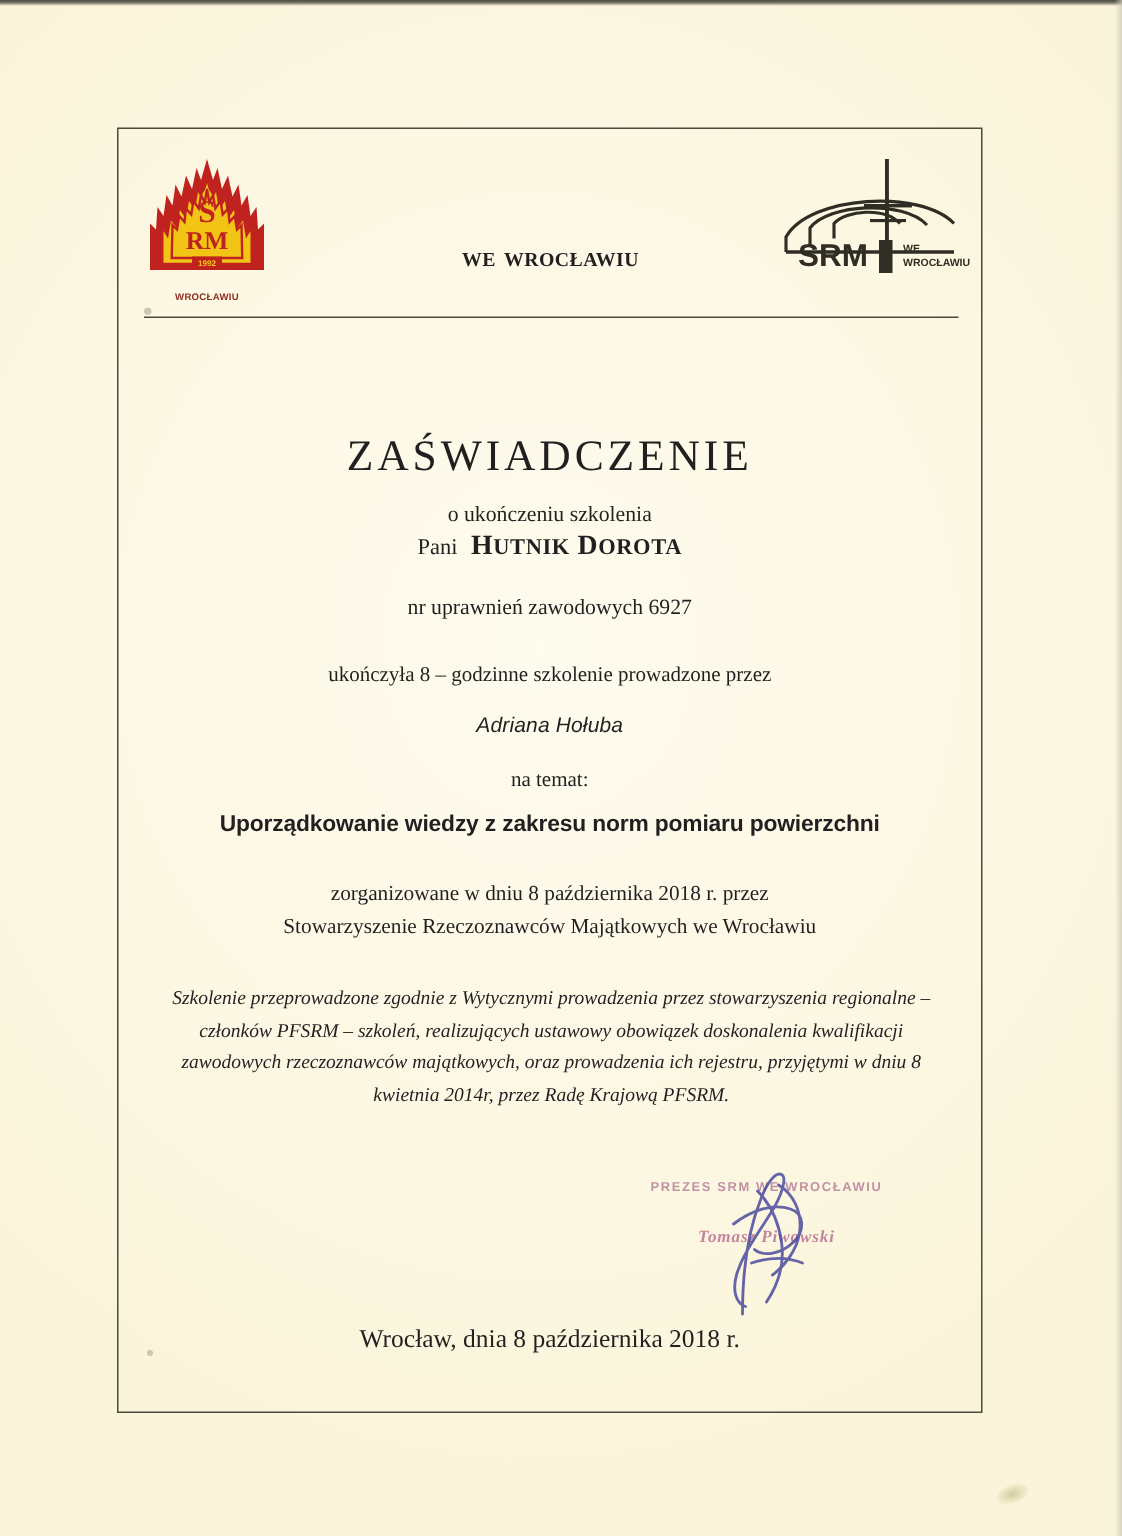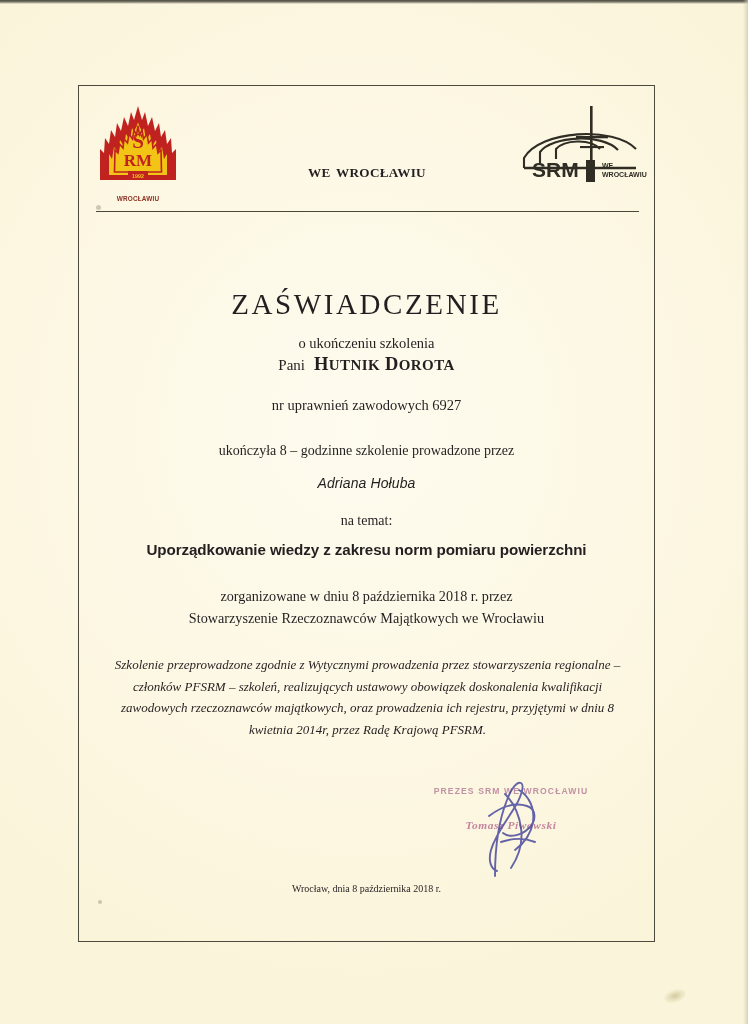--- a/index.html
+++ b/index.html
@@ -217,21 +217,21 @@
     color: #c07f9b;
     opacity: .95;
   }
   .sig-ink {
     position: absolute;
     left: 52px; top: -10px;
     width: 130px; height: 105px;
   }
 
   .place-date {
-    font-size: 10px;
+    font-size: 17px;
     top: 797px;
   }
 </style>
 </head>
 <body>
 
 <div id="page">
 
   <div class="scan-edge-top"></div>
   <div class="scan-edge-right"></div>

